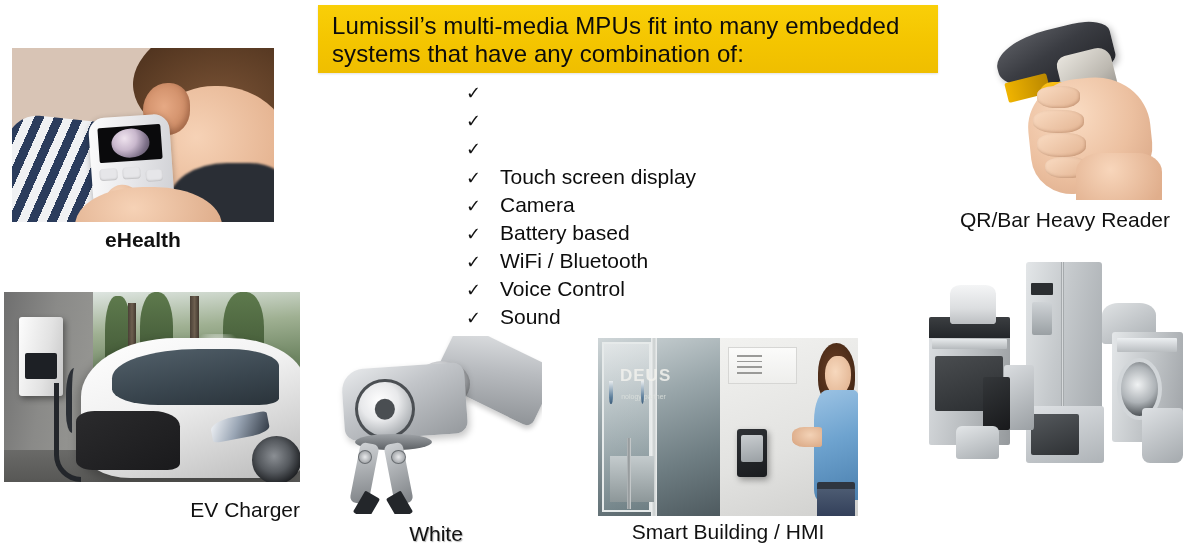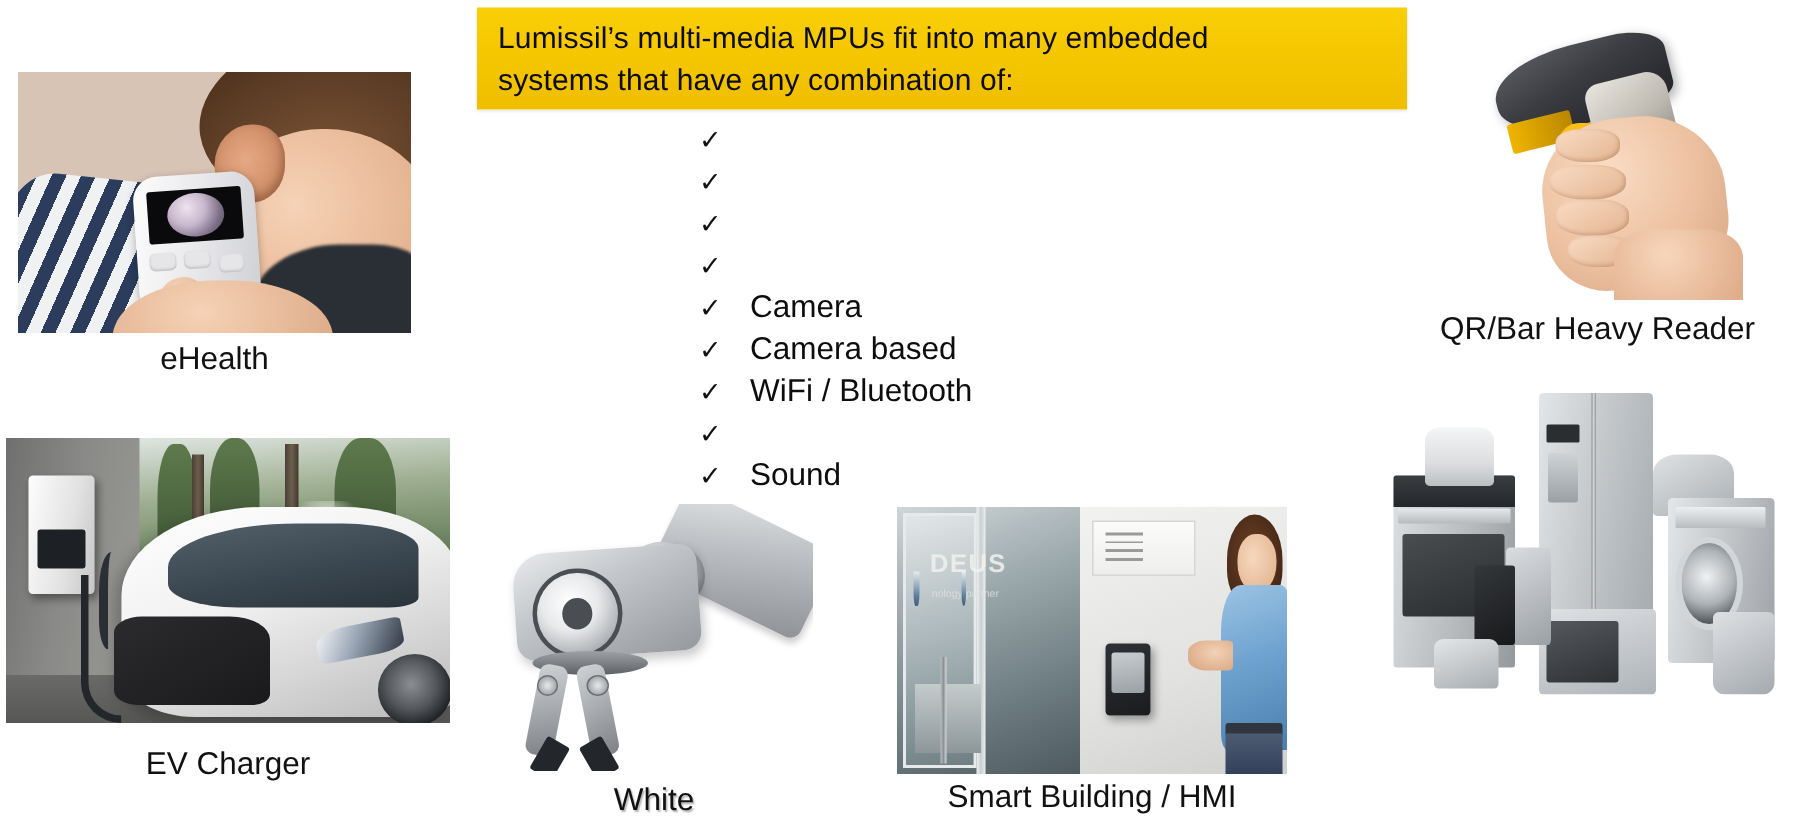--- a/index.html
+++ b/index.html
@@ -12,21 +12,21 @@
   #slide { position: relative; width: 1200px; height: 558px; background: #fff; }
 
   
   #banner {
     position: absolute; left: 318px; top: 5px; width: 620px; height: 68px;
     background: linear-gradient(180deg,#F9CF08 0%,#F4C500 55%,#EFBE00 100%);
     padding: 7px 12px 0 14px;
     box-shadow: 0 1px 2px rgba(0,0,0,.12);
   }
   #banner .line {
-    font-size: 20px; line-height: 28px; color: #0c0c0c; letter-spacing: .1px;
+    font-size: 24px; line-height: 28px; color: #0c0c0c; letter-spacing: .1px;
     white-space: nowrap;
   }
 
   
   #bullets { position: absolute; left: 466px; top: 79px; width: 420px; }
   .bullet { display: flex; align-items: baseline; height: 28px; }
   .bullet .chk {
     width: 34px; flex: 0 0 34px; font-size: 18px; color: #111; line-height: 28px;
   }
   .bullet .btxt {
@@ -73,21 +73,21 @@
       background: radial-gradient(circle at 35% 32%, #efe3ee 0%, #c9b8cd 38%, #7d7088 70%, #4a4453 100%);
       border-radius:50%; }
   .eh-btn { position:absolute; width:22%; height:13%; background:#e6e6e9;
       border-radius:4px; box-shadow: inset 0 -1px 2px rgba(0,0,0,.18); }
   .eh-thumb { position:absolute; left:14%; bottom:-10%; width:44%; height:40%;
       background: radial-gradient(ellipse at 40% 30%, #f7d7bd 0%, #e3b292 70%);
       border-radius:50% 50% 45% 45%; }
   .eh-hand { position:absolute; left:24%; bottom:-28%; width:56%; height:48%;
       background: radial-gradient(ellipse at 40% 25%, #f6d2b6 0%, #dfae8c 70%);
       border-radius:46% 46% 22% 22%; }
-  #ehealth-caption { left: 12px; top: 228px; width: 262px; }
+  #ehealth-caption { left: 12px; top: 228px; width: 262px; font-weight: bold; }
 
   
   #ev-photo { left: 4px; top: 292px; width: 296px; height: 190px; }
   .ev-sky { position:absolute; left:28%; top:0; width:72%; height:66%;
       background: linear-gradient(175deg,#dfe6e2 0%,#9fb092 30%,#6f8663 58%,#4d6144 100%); }
   .ev-tree { position:absolute; background: linear-gradient(180deg,#5e7a4d,#3c5132); }
   .ev-trunk { position:absolute; background: linear-gradient(90deg,#4a4036,#6d5f4f,#43392f); }
   .ev-sun { position:absolute; left:62%; top:22%; width:20%; height:22%;
       background: radial-gradient(circle,#ffffff 0%,rgba(255,255,255,.7) 35%,rgba(255,255,255,0) 72%); }
   .ev-wall { position:absolute; left:0; top:0; width:30%; height:100%;
@@ -112,21 +112,21 @@
       border-radius:52% 30% 12% 28%; }
   .ev-grille { position:absolute; left:-2%; bottom:6%; width:46%; height:42%;
       background: linear-gradient(150deg,#2b2b2d,#1a1a1c);
       border-radius:18% 26% 12% 16%; }
   .ev-light { position:absolute; right:16%; bottom:28%; width:26%; height:16%;
       background: linear-gradient(120deg,#f5f7fa,#9aa6b5 45%,#2d3540);
       border-radius:40% 10% 30% 12%; transform:rotate(-11deg); }
   .ev-wheel { position:absolute; right:2%; bottom:-4%; width:22%; height:34%;
       background: radial-gradient(circle at 45% 42%, #8b8f94 0%, #55595e 42%, #1d1f22 74%);
       border-radius:50%; }
-  #ev-caption { left: 4px; top: 498px; width: 296px; }
+  #ev-caption { left: 4px; top: 498px; width: 296px; text-align: right; }
 
   
   #robot-photo { left: 330px; top: 336px; width: 212px; height: 178px; }
   .rb { position:absolute; }
   .rb-upper { left:52%; top:4%; width:52%; height:36%;
       background: linear-gradient(160deg,#e2e4e6 0%,#b9bcc0 45%,#8e9296 100%);
       border-radius:8px; transform: rotate(26deg); box-shadow:2px 3px 5px rgba(0,0,0,.2); }
   .rb-joint { left:40%; top:14%; width:26%; height:26%;
       background: radial-gradient(circle at 38% 35%, #f3f4f5 0%, #c8cace 45%, #8c9094 100%);
       border-radius:50%; box-shadow: inset -2px -2px 4px rgba(0,0,0,.25); }
@@ -293,35 +293,37 @@
       <span class="chk">✓</span>
     </div>
     <div class="bullet">
       <span class="chk">✓</span>
     </div>
     <div class="bullet">
       <span class="chk">✓</span>
     </div>
     <div class="bullet">
       <span class="chk">✓</span>
+      <span class="btxt">Touch screen display</span>
     </div>
     <div class="bullet">
       <span class="chk">✓</span>
       <span class="btxt">Camera</span>
     </div>
     <div class="bullet">
       <span class="chk">✓</span>
-      <span class="btxt">Camera based</span>
+      <span class="btxt">Battery based</span>
     </div>
     <div class="bullet">
       <span class="chk">✓</span>
       <span class="btxt">WiFi / Bluetooth</span>
     </div>
     <div class="bullet">
       <span class="chk">✓</span>
+      <span class="btxt">Voice Control</span>
     </div>
     <div class="bullet">
       <span class="chk">✓</span>
       <span class="btxt">Sound</span>
     </div>
   </div>
 
   <div class="photo" id="ehealth-photo">
     <div class="eh-bg"></div>
     <div class="eh-hair"></div>

